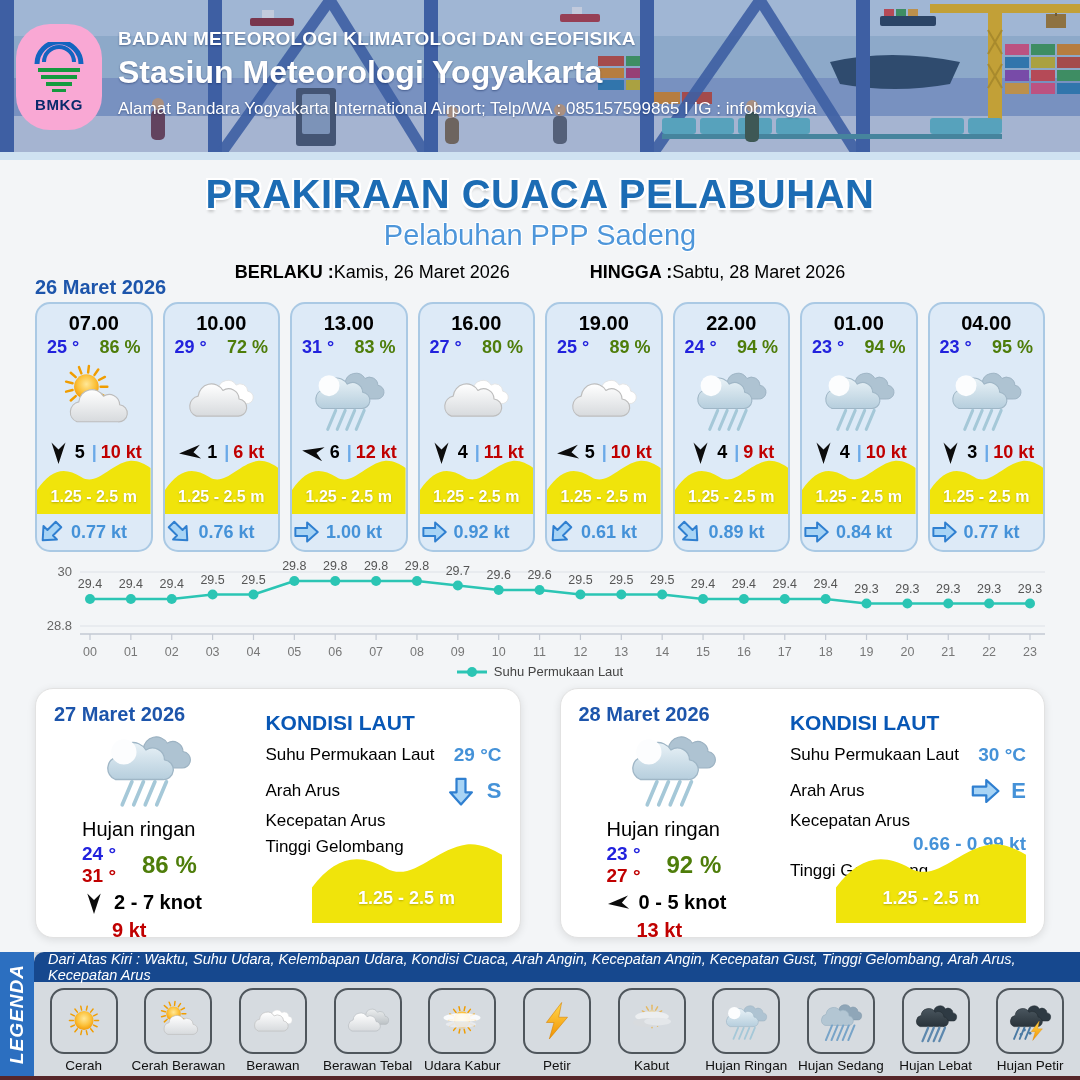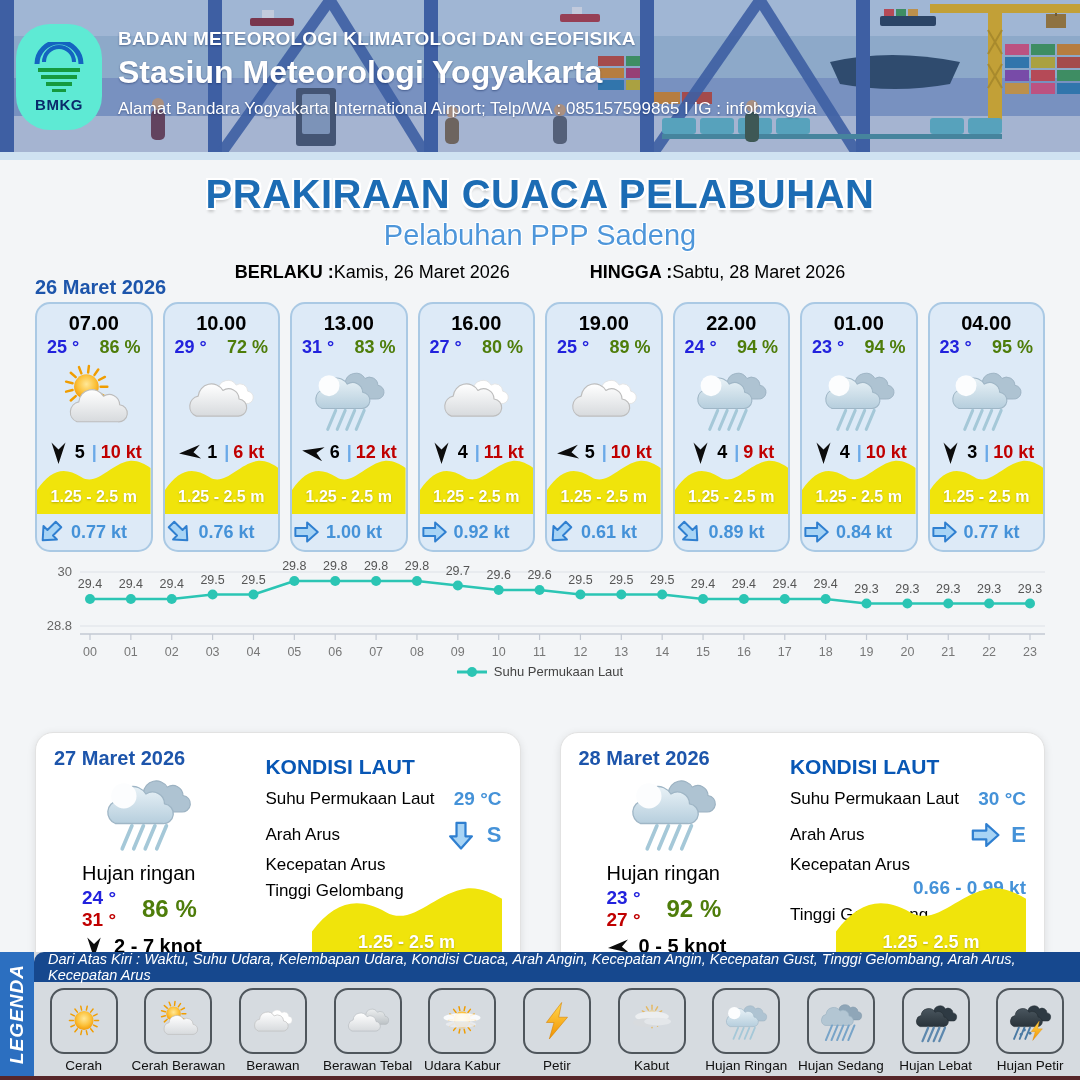--- a/index.html
+++ b/index.html
@@ -3,21 +3,21 @@
 <meta charset="utf-8">
 <style>
   html,body{margin:0;padding:0;}
   body{width:1080px;height:1080px;overflow:hidden;font-family:"Liberation Sans",sans-serif;background:#f3f5f7;}
   .page{position:relative;width:1080px;height:1080px;background:#f3f5f7;}
 
   
   .header{position:absolute;top:0;left:0;width:1080px;height:152px;overflow:hidden;background:#8aa3cf;}
   .header svg.illus{position:absolute;top:0;left:0;width:100%;height:100%;}
   .header-strip{position:absolute;top:152px;left:0;width:1080px;height:8px;background:#cfe2f1;}
-  .logo-card{position:absolute;top:24px;left:16px;width:86px;height:106px;background:#5eead4;border-radius:34px;
+  .logo-card{position:absolute;top:24px;left:16px;width:86px;height:106px;background:#f9a8d4;border-radius:34px;
     display:flex;flex-direction:column;align-items:center;justify-content:center;z-index:3;}
   .logo-card .bmkg-label{font-size:15px;font-weight:bold;color:#0a2a6b;letter-spacing:.5px;margin-top:2px;}
   .htext{position:absolute;left:118px;top:28px;z-index:3;color:#fff;text-shadow:0 1px 2px rgba(10,30,80,.45);}
   .agency{font-size:19px;font-weight:bold;letter-spacing:.2px;}
   .station{font-size:32px;font-weight:bold;margin-top:4px;}
   .addr{font-size:17px;margin-top:8px;}
 
   
   .title-sec{position:absolute;top:162px;left:0;width:1080px;text-align:center;}
   .title-main{margin:10px 0 0;font-size:40px;font-weight:bold;color:#1c6cb4;letter-spacing:.5px;
@@ -51,21 +51,21 @@
     text-shadow:0 1px 2px rgba(120,110,0,.45);}
   .h-cur{position:absolute;left:0;right:0;bottom:4px;display:flex;align-items:center;justify-content:flex-start;gap:6px;}
   .h-cur .cur-text{font-size:18px;font-weight:bold;color:#4592d8;}
 
   
   .chart-wrap{position:absolute;top:556px;left:35px;right:35px;height:112px;}
   .chart-legend{position:absolute;top:664px;left:0;width:1080px;display:flex;align-items:center;justify-content:center;gap:7px;
     font-size:13px;color:#444;}
 
   
-  .daily-row{position:absolute;top:688px;left:35px;right:35px;height:250px;display:flex;gap:39px;margin-top:44px;}
+  .daily-row{position:absolute;top:688px;left:35px;right:35px;height:250px;display:flex;gap:39px;}
   .dcard{flex:1;background:#fff;border:1px solid #e2e2e2;border-radius:18px;box-shadow:0 2px 8px rgba(0,0,0,.10);
     display:flex;padding:14px 18px;box-sizing:border-box;}
   .d-left{width:45%;position:relative;}
   .d-date{font-size:20px;font-weight:bold;color:#1d55ab;}
   .d-icon{margin:-4px 0 0 34px;}
   .d-cond{font-size:20px;color:#000;margin:0 0 2px 28px;}
   .d-temps{display:flex;align-items:center;margin-left:28px;}
   .d-tcol{display:flex;flex-direction:column;line-height:1.15;}
   .tmin{font-size:19px;font-weight:bold;color:#2222dd;}
   .tmax{font-size:19px;font-weight:bold;color:#c00000;}

